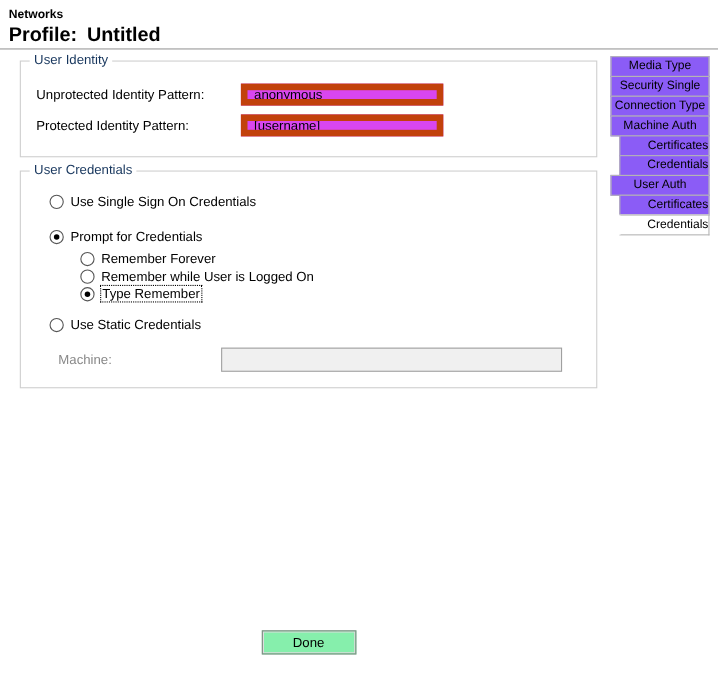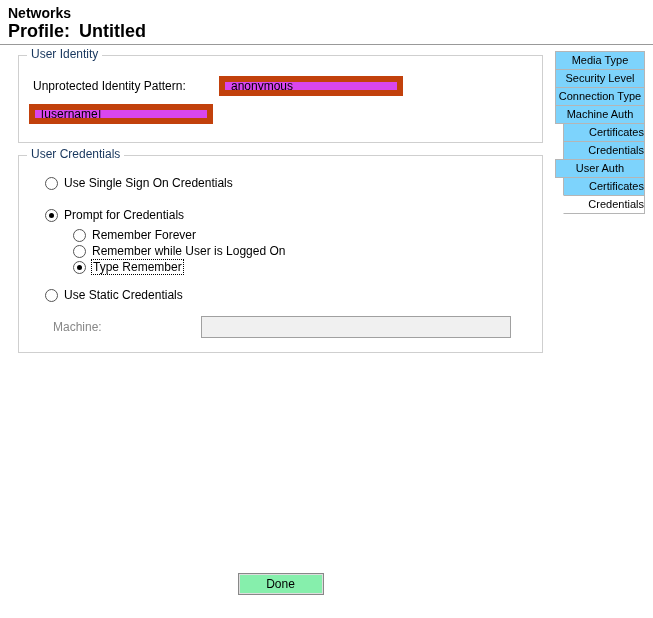--- a/index.html
+++ b/index.html
@@ -11,21 +11,21 @@
     font-family: "Segoe UI", Tahoma, Arial, sans-serif;
     font-size: 12px;
     color: #000;
     overflow: hidden;
   }
 
   .header {
     padding: 4px 8px 4px 8px;
   }
   .header-title {
-    font-size: 14px;
+    font-size: 11px;
     font-weight: bold;
     line-height: 18px;
   }
   .header-profile {
     font-size: 18px;
     font-weight: bold;
     line-height: 18px;
   }
   .header-profile-label {
     display: inline;
@@ -174,21 +174,21 @@
     padding-right: 8px;
     box-sizing: border-box;
   }
   .side-item {
     border: 1px solid #b5b5b5;
     height: 17px;
     margin-bottom: -1px;
     text-align: center;
     font-size: 11px;
     line-height: 16px;
-    background: #7dd3fc;
+    background: #8b5cf6;
     cursor: pointer;
     white-space: nowrap;
     overflow: hidden;
   }
   .side-item.indent {
     margin-left: 8px;
     text-align: right;
   }
   .side-item.selected {
     background: #ffffff;
@@ -213,20 +213,21 @@
 
     <div class="groupbox">
       <div class="groupbox-title">User Identity</div>
 
       <div class="form-row">
         <div class="form-label">Unprotected Identity Pattern:</div>
         <input type="text" class="text-input" value="anonymous" style="">
       </div>
 
       <div class="form-row">
+        <div class="form-label">Protected Identity Pattern:</div>
         <input type="text" class="text-input" value="[username]" style="">
       </div>
     </div>
 
     <div class="groupbox">
       <div class="groupbox-title">User Credentials</div>
 
       <div class="radio-row">
         <span class="radio"></span>
         <span class="radio-label">Use Single Sign On Credentials</span>
@@ -267,21 +268,21 @@
       </div>
     </div>
 
     <div class="button-row">
       <button class="btn">Done</button>
     </div>
   </div>
 
   <div class="sidebar" id="sidebar">
       <div class="side-item">Media Type</div>
-      <div class="side-item">Security Level</div>
+      <div class="side-item">Security Single</div>
       <div class="side-item">Connection Type</div>
       <div class="side-item">Machine Auth</div>
       <div class="side-item indent">Certificates</div>
       <div class="side-item indent">Credentials</div>
       <div class="side-item">User Auth</div>
       <div class="side-item indent">Certificates</div>
       <div class="side-item indent selected">Credentials</div>
     </div>
 </div>
 

